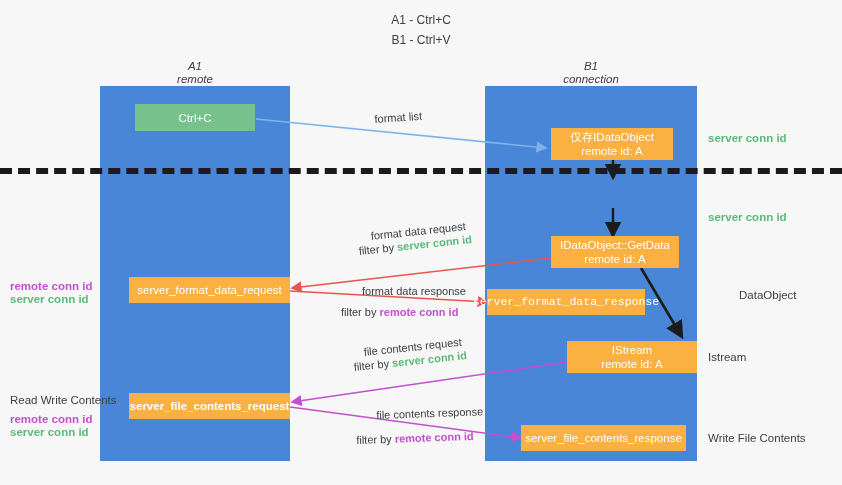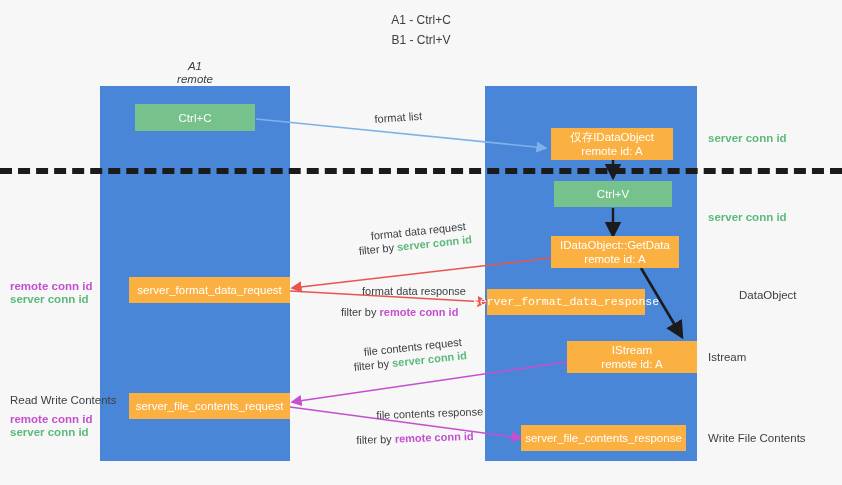--- a/index.html
+++ b/index.html
@@ -117,20 +117,22 @@
   </div>
 
   <div class="lane" id="lane-a1"></div>
   <div class="lane" id="lane-b1"></div>
 
   <div class="lane-header" style="left:115px; top:60px;">
     <div>A1</div>
     <div>remote</div>
   </div>
   <div class="lane-header" style="left:511px; top:60px;">
+    <div>B1</div>
+    <div>connection</div>
   </div>
 
   <svg class="wires" viewBox="0 0 842 485">
     <defs>
       <marker id="ah-blue" markerWidth="7" markerHeight="7" refX="6" refY="3.5" orient="auto">
         <path d="M0,0 L7,3.5 L0,7 z" fill="#7fb3e8"></path>
       </marker>
       <marker id="ah-red" markerWidth="7" markerHeight="7" refX="6" refY="3.5" orient="auto">
         <path d="M0,0 L7,3.5 L0,7 z" fill="#e8554e"></path>
       </marker>
@@ -160,32 +162,29 @@
   </svg>
 
   <div class="box green" style="left:135px; top:104px; width:120px; height:27px;">
     <div>Ctrl+C</div>
   </div>
 
   <div class="box orange" style="left:129px; top:277px; width:161px; height:26px;">
     <div>server_format_data_request</div>
   </div>
 
-  <div class="box orange" style="left:129px; top:393px; width:161px; height:26px;">
+  <div class="box orange" style="left:129px; top:393px; width:161px; height:26px;font-weight:bold;">
     <div>server_file_contents_request</div>
   </div>
 
   <div class="box orange" style="left:551px; top:128px; width:122px; height:32px;">
     <div>仅存IDataObject</div>
     <div>remote id: A</div>
   </div>
 
-  <div class="box green" style="left:554px; top:181px; width:118px; height:26px;">
-    <div>Ctrl+V</div>
-  </div>
 
   <div class="box orange" style="left:551px; top:236px; width:128px; height:32px;">
     <div>IDataObject::GetData</div>
     <div>remote id: A</div>
   </div>
 
   <div class="box orange" style="left:487px; top:289px; width:158px; height:26px;font-family:Liberation Mono, monospace;">
     <div>server_format_data_response</div>
   </div>
 

